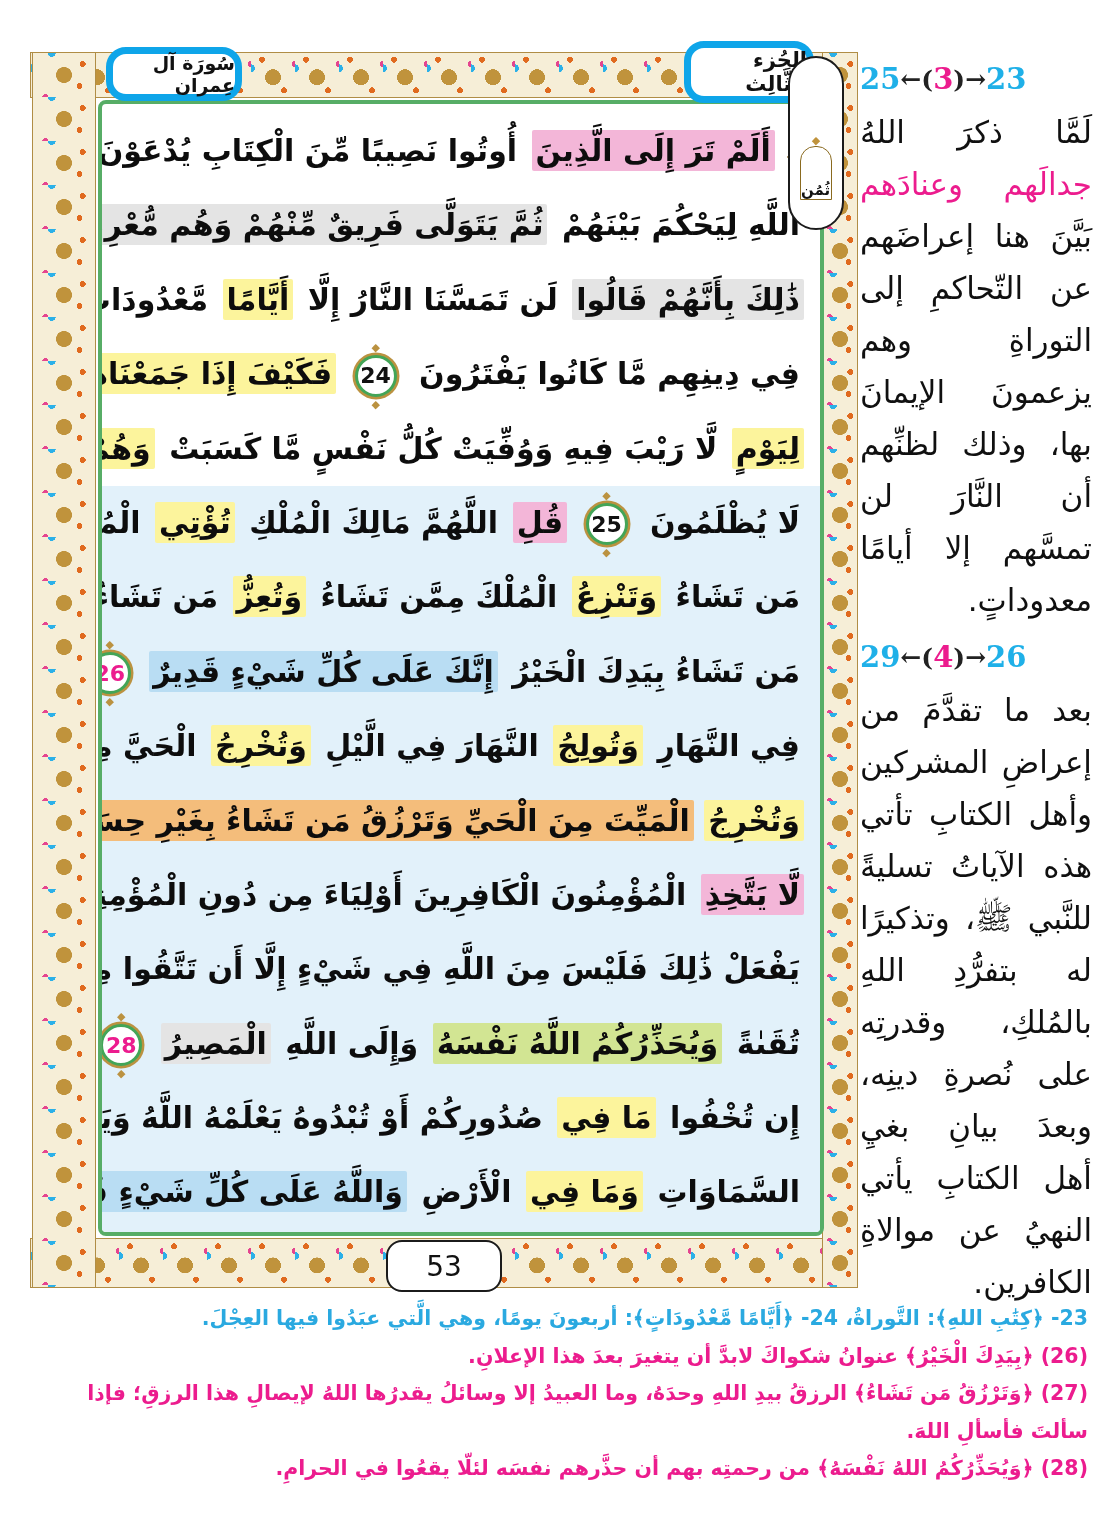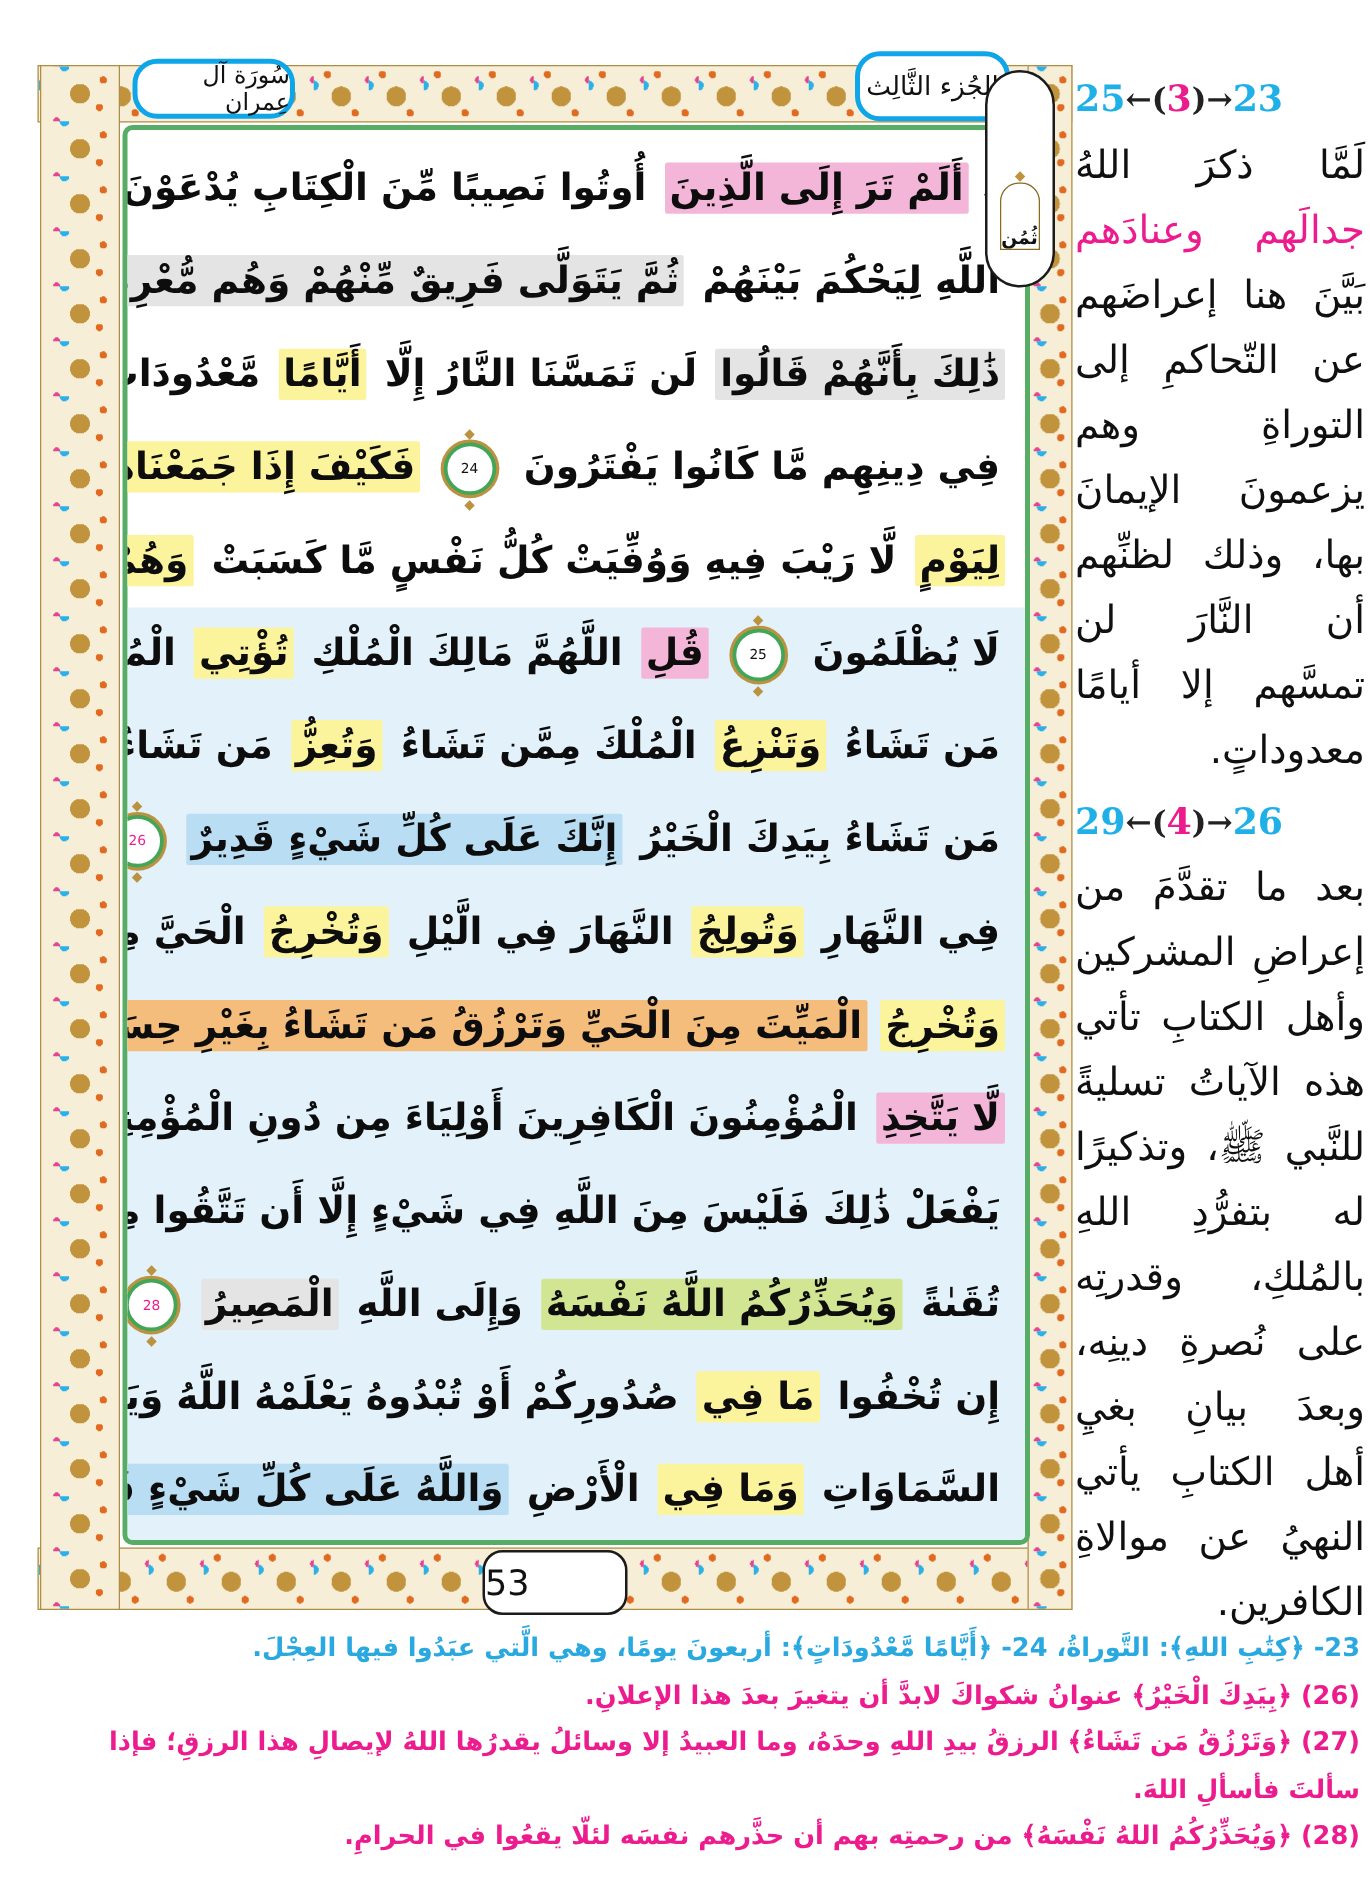--- a/index.html
+++ b/index.html
@@ -25,28 +25,28 @@
       radial-gradient(circle 3px at 20% 44px, #e5458f 98%, transparent),
       radial-gradient(circle 3px at 80% 11px, #e06a1f 98%, transparent),
       radial-gradient(circle 3px at 75% 33px, #e06a1f 98%, transparent);
     background-size:100% 44px;background-repeat:repeat-y;}
   .orn-top   {left:30px;  top:52px;   width:828px; height:46px;}
   .orn-bottom{left:30px;  top:1238px; width:828px; height:50px;}
   .orn-left  {left:32px;  top:52px;   width:64px;  height:1236px;}
   .orn-right {left:822px; top:52px;   width:36px;  height:1236px;}
 
   
-  .cart{position:absolute;background:#fff;border:4px solid #0ea5e9;border-radius:20px;
+  .cart{position:absolute;background:#fff;border:7px solid #0ea5e9;border-radius:20px;
         display:flex;align-items:center;justify-content:center;direction:rtl;
-        font-weight:normal;color:#111;z-index:5;}
+        font-weight:bold;color:#111;z-index:5;}
   .cart-surah{left:106px;top:47px;width:122px;height:40px;font-size:19px;}
   .cart-juz  {left:684px;top:41px;width:116px;height:48px;font-size:21px;}
   .pagenum{position:absolute;left:386px;top:1240px;width:112px;height:48px;background:#fff;
         border:2px solid #1b1b1b;border-radius:16px;display:flex;align-items:center;
-        font-size:28px;color:#111;z-index:5;}
+        justify-content:center;font-size:28px;color:#111;z-index:5;}
   .thumn{position:absolute;left:788px;top:56px;width:56px;height:174px;background:#fff;
         border:2px solid #1b1b1b;border-radius:28px;z-index:6;display:flex;flex-direction:column;
         align-items:center;justify-content:flex-end;padding-bottom:26px;box-sizing:border-box;}
   .thumn .mini-arch{width:30px;height:52px;border:1.5px solid #8a6a1f;border-radius:15px 15px 0 0;
         display:flex;align-items:flex-end;justify-content:flex-start;font-size:15px;font-weight:bold;
         color:#111;margin-bottom:2px;position:relative;}
   .thumn .finial{color:#c0933c;font-size:11px;line-height:10px;letter-spacing:0;}
 
   
   .qframe{position:absolute;left:98px;top:100px;width:726px;height:1136px;background:#fff;
@@ -58,21 +58,21 @@
   .seg{padding:3px 4px;border-radius:2px;}
   .hl-pink  {background:#f3b6d8;}
   .hl-gray  {background:#e4e4e4;}
   .hl-yellow{background:#fcf49c;}
   .hl-blue  {background:#b9ddf3;}
   .hl-orange{background:#f4bd7b;}
   .hl-green {background:#d2e593;}
   .rub{color:#7c5c16;font-size:25px;padding:0 2px;}
   .vmark{display:inline-flex;align-items:center;justify-content:center;width:36px;height:36px;
         border-radius:50%;border:3px solid #43a557;box-shadow:0 0 0 2.5px #bb9240;background:#fff;
-        font-size:11px;font-weight:normal;color:#111;vertical-align:middle;margin:0 8px;
+        font-size:22px;font-weight:bold;color:#111;vertical-align:middle;margin:0 8px;
         position:relative;line-height:normal;}
   .vmark::before,.vmark::after{content:"◆";position:absolute;left:50%;transform:translateX(-50%);
         color:#bb9240;font-size:11px;line-height:11px;}
   .vmark::before{top:-16px;} .vmark::after{bottom:-16px;}
   .vmark.m-magenta{color:#ec1c8e;}
 
   
   .sidebar{position:absolute;left:860px;top:58px;width:232px;color:#101010;z-index:4;}
   .sec-head{display:flex;direction:ltr;justify-content:flex-start;align-items:center;
         font-family:"DejaVu Serif",serif;font-weight:bold;font-size:29px;margin:4px 0 10px 0;}

